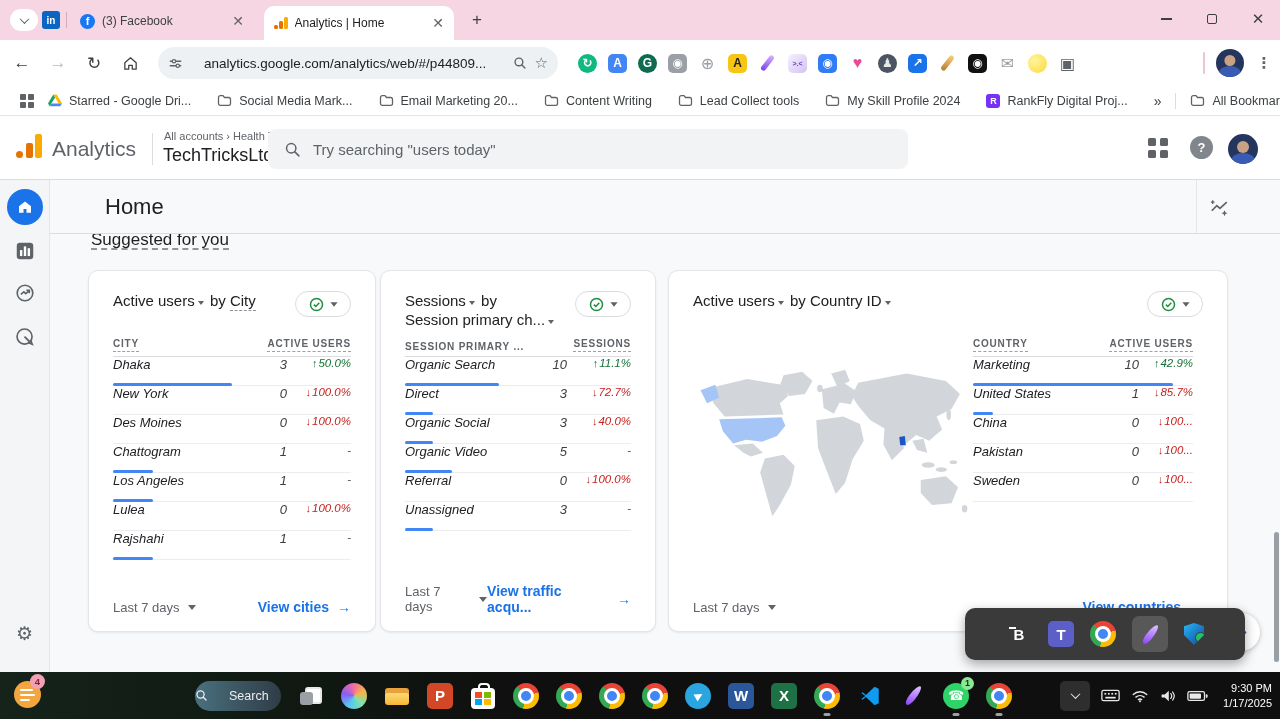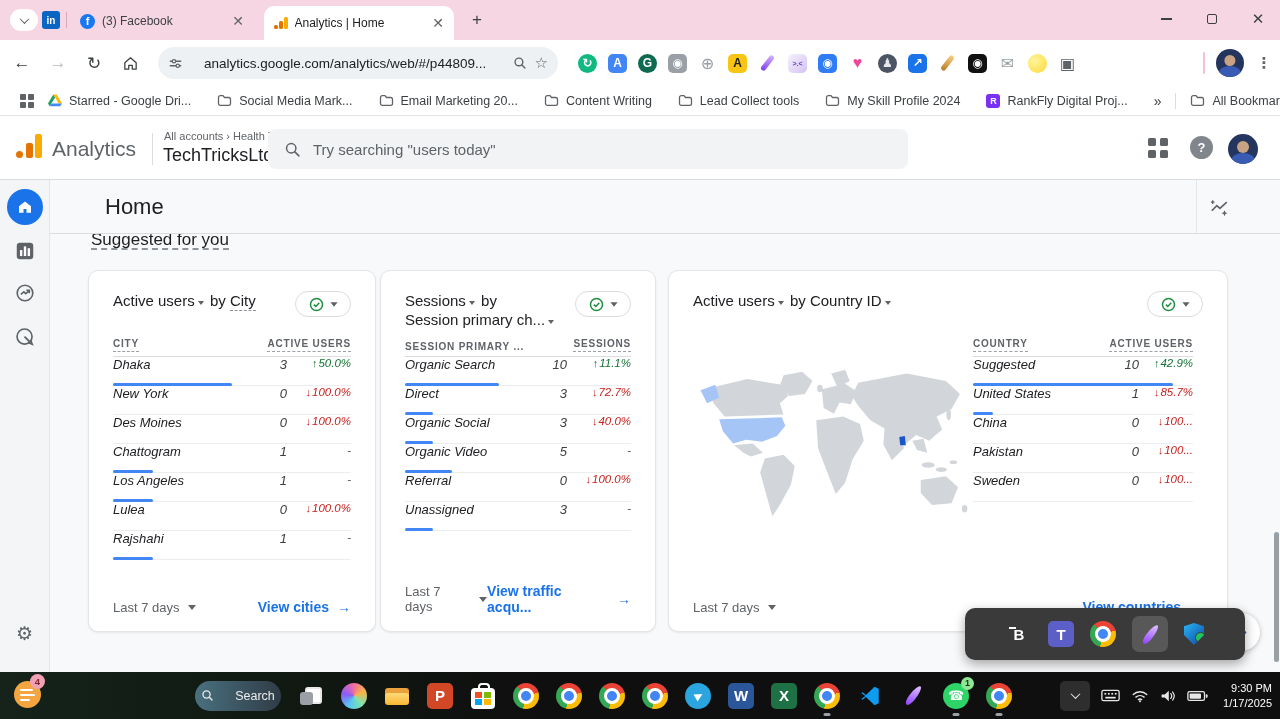--- a/index.html
+++ b/index.html
@@ -137,21 +137,21 @@
   .widget .l1{top:8px;width:13px;}.widget .l2{top:13px;width:15px;}.widget .l3{top:18px;width:10px;}
   .widget-badge{position:absolute;left:30px;top:674px;width:15px;height:15px;border-radius:50%;background:#f2a0b4;color:#7c2333;font-size:9.5px;font-weight:700;display:flex;align-items:center;justify-content:center;}
   .tb-apps{position:absolute;left:152px;top:0;height:47px;display:flex;align-items:center;gap:17px;}
   .tb-item{position:relative;width:26px;height:44px;display:flex;align-items:center;justify-content:center;flex:0 0 auto;}
   .tb-item.wide{width:86px;}
   .tb-ic{width:26px;height:26px;display:flex;align-items:center;justify-content:center;border-radius:5px;color:#fff;font-size:15px;font-weight:700;position:relative;}
   .tb-active{position:absolute;bottom:2px;left:50%;transform:translateX(-50%);width:7px;height:3px;border-radius:2px;background:#9aa0a6;}
   .tb-badge{position:absolute;top:3px;right:-5px;min-width:13px;height:13px;border-radius:7px;background:#8fe694;color:#0c3913;font-size:9px;font-weight:700;display:flex;align-items:center;justify-content:center;z-index:2;}
   .t-start{display:grid;grid-template-columns:11px 11px;grid-template-rows:11px 11px;gap:2px;place-content:center;}
   .t-start i{background:#2ea3e8;border-radius:1px;}
-  .tb-search{width:86px;height:30px;border-radius:15px;background:linear-gradient(90deg,#49707f,#303c46);color:#ececec;font-size:12.5px;font-weight:400;display:flex;align-items:center;justify-content:center;gap:21px;}
+  .tb-search{width:86px;height:30px;border-radius:15px;background:linear-gradient(90deg,#49707f,#303c46);color:#ececec;font-size:12.5px;font-weight:400;display:flex;align-items:center;justify-content:flex-start;gap:21px;}
   .t-taskview{}
   .t-taskview::before{content:"";position:absolute;top:4px;right:2px;width:13px;height:13px;border:2px solid #e8e8e8;border-radius:3px;background:#fff;}
   .t-taskview::after{content:"";position:absolute;bottom:4px;left:2px;width:13px;height:13px;background:#9aa0a6;border-radius:3px;}
   .t-copilot{border-radius:50%;background:conic-gradient(from 210deg,#57c4f2,#8b5cf6,#ef6aa5,#f6b445,#7ce3b1,#57c4f2);}
   .t-explorer::before{content:"";position:absolute;left:1px;top:5px;width:24px;height:16px;background:#e9a23b;border-radius:3px;}
   .t-explorer::after{content:"";position:absolute;left:1px;top:10px;width:24px;height:12px;background:linear-gradient(#ffd977,#f7b733);border-radius:3px;}
   .t-ppt{background:#d24726;}
   .t-store{background:#fff;width:24px;height:21px;margin-top:5px;border-radius:4px;position:relative;}
   .t-store::before{content:"";position:absolute;top:-5px;left:7px;width:8px;height:7px;border:2px solid #fff;border-bottom:none;border-radius:4px 4px 0 0;}
   .t-store::after{content:"";position:absolute;inset:4px;background:linear-gradient(#f25022,#f25022) 0 0/46% 46% no-repeat,linear-gradient(#7fba00,#7fba00) 100% 0/46% 46% no-repeat,linear-gradient(#00a4ef,#00a4ef) 0 100%/46% 46% no-repeat,linear-gradient(#ffb900,#ffb900) 100% 100%/46% 46% no-repeat;}
@@ -610,21 +610,21 @@
             <path d="M221 78 L227 77 L228 87 L222 87Z" fill="#1a56c8"></path>
           </svg>
         </div>
         <div class="c3table">
           <div class="thead">
             <span class="hl dashed">COUNTRY</span>
             <span class="hl dashed">ACTIVE USERS</span>
           </div>
           <div class="rows">
               <div class="trow">
-                <span class="rname">Suggested</span>
+                <span class="rname">Marketing</span>
                 <span class="rval">10</span>
                 <span class="rchg up"><span class="arr">↑</span>42.9%</span>
                 <span class="rbar" style="width: 90.9%;"></span>
               </div>
               <div class="trow">
                 <span class="rname">United States</span>
                 <span class="rval">1</span>
                 <span class="rchg down"><span class="arr">↓</span>85.7%</span>
                 <span class="rbar" style="width: 9.1%;"></span>
               </div>

